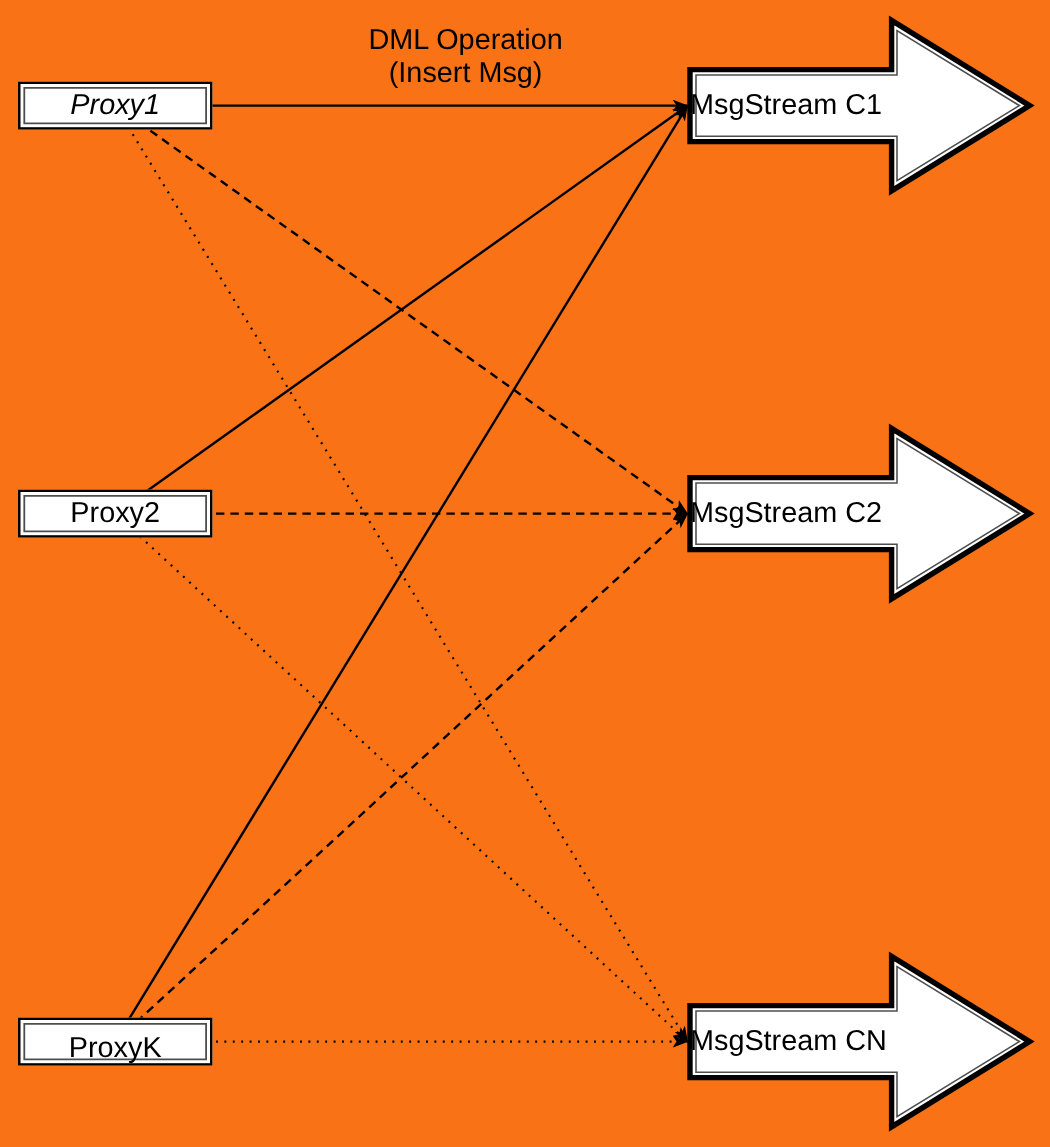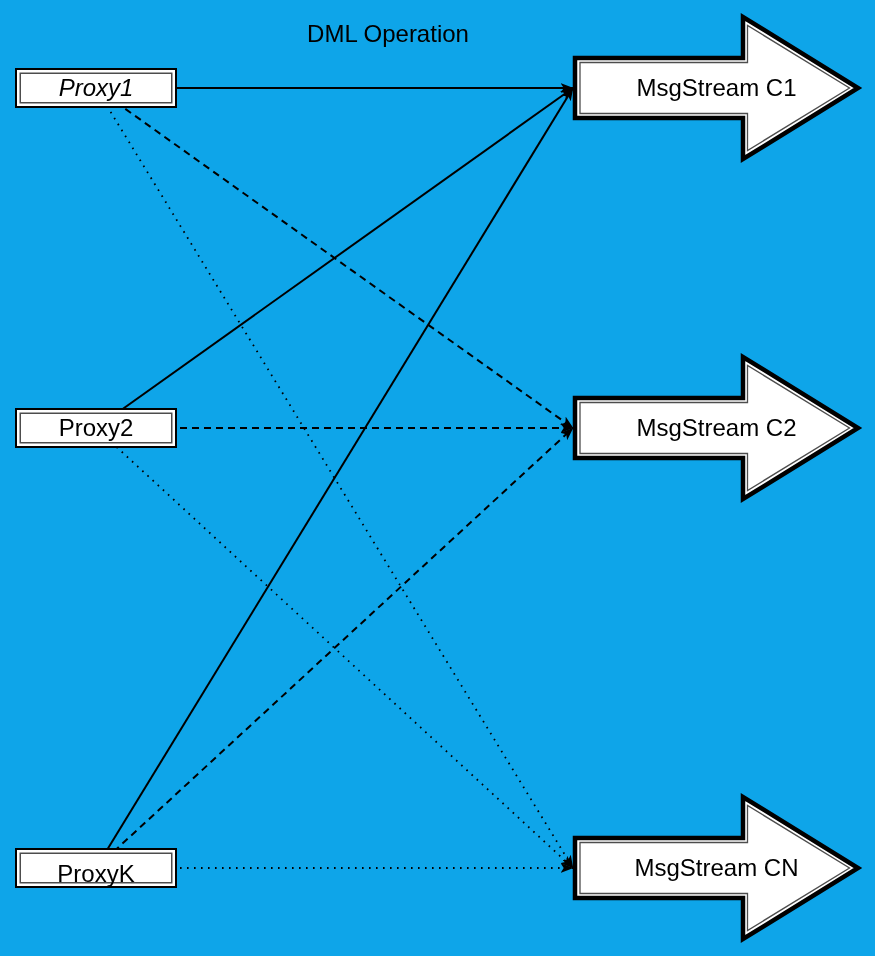--- a/index.html
+++ b/index.html
@@ -5,21 +5,21 @@
   html, body {
     margin: 0;
     padding: 0;
     background: #ffffff;
     font-family: "Liberation Sans", sans-serif;
   }
   #canvas {
     position: relative;
     width: 875px;
     height: 956px;
-    background: #0ea5e9;
+    background: #f97316;
     overflow: hidden;
     color: #000;
   }
   #edge-svg {
     position: absolute;
     left: 0; top: 0;
     width: 875px; height: 956px;
   }
   .edge { fill: none; stroke: #000000; }
   .edge.solid  { stroke-width: 2; }
@@ -54,21 +54,20 @@
   }
   .proxy-box.p1 { top: 68px; font-style: italic; }
   .proxy-box.p2 { top: 408px; align-items: center; }
   .proxy-box.pk { top: 848px; align-items: flex-end; }
   .stream-label {
     position: absolute;
     left: 575px;
     width: 283px;
     height: 30px;
     line-height: 30px;
-    text-align: center;
     font-size: 24px;
     white-space: nowrap;
   }
   .stream-label.c1 { top: 73px; }
   .stream-label.c2 { top: 413px; }
   .stream-label.cn { top: 853px; }
   .connector-label {
     position: absolute;
     left: 258px;
     top: 20px;
@@ -114,20 +113,21 @@
     </g>
 
     <g>
       <polygon class="block-arrow-outer" points="575,838 743,838 743,797 858,868 743,939 743,898 575,898"></polygon>
       <polygon class="block-arrow-inner" points="580,842.5 747.5,842.5 747.5,805.5 849.5,868 747.5,930.5 747.5,893.5 580,893.5"></polygon>
     </g>
   </svg>
 
   <div class="connector-label">
     <div>DML Operation</div>
+    <div>(Insert Msg)</div>
   </div>
 
   <div class="proxy-box p1">
     <span>Proxy1</span>
   </div>
   <div class="proxy-box p2">
     <span>Proxy2</span>
   </div>
   <div class="proxy-box pk">
     <span>ProxyK</span>

